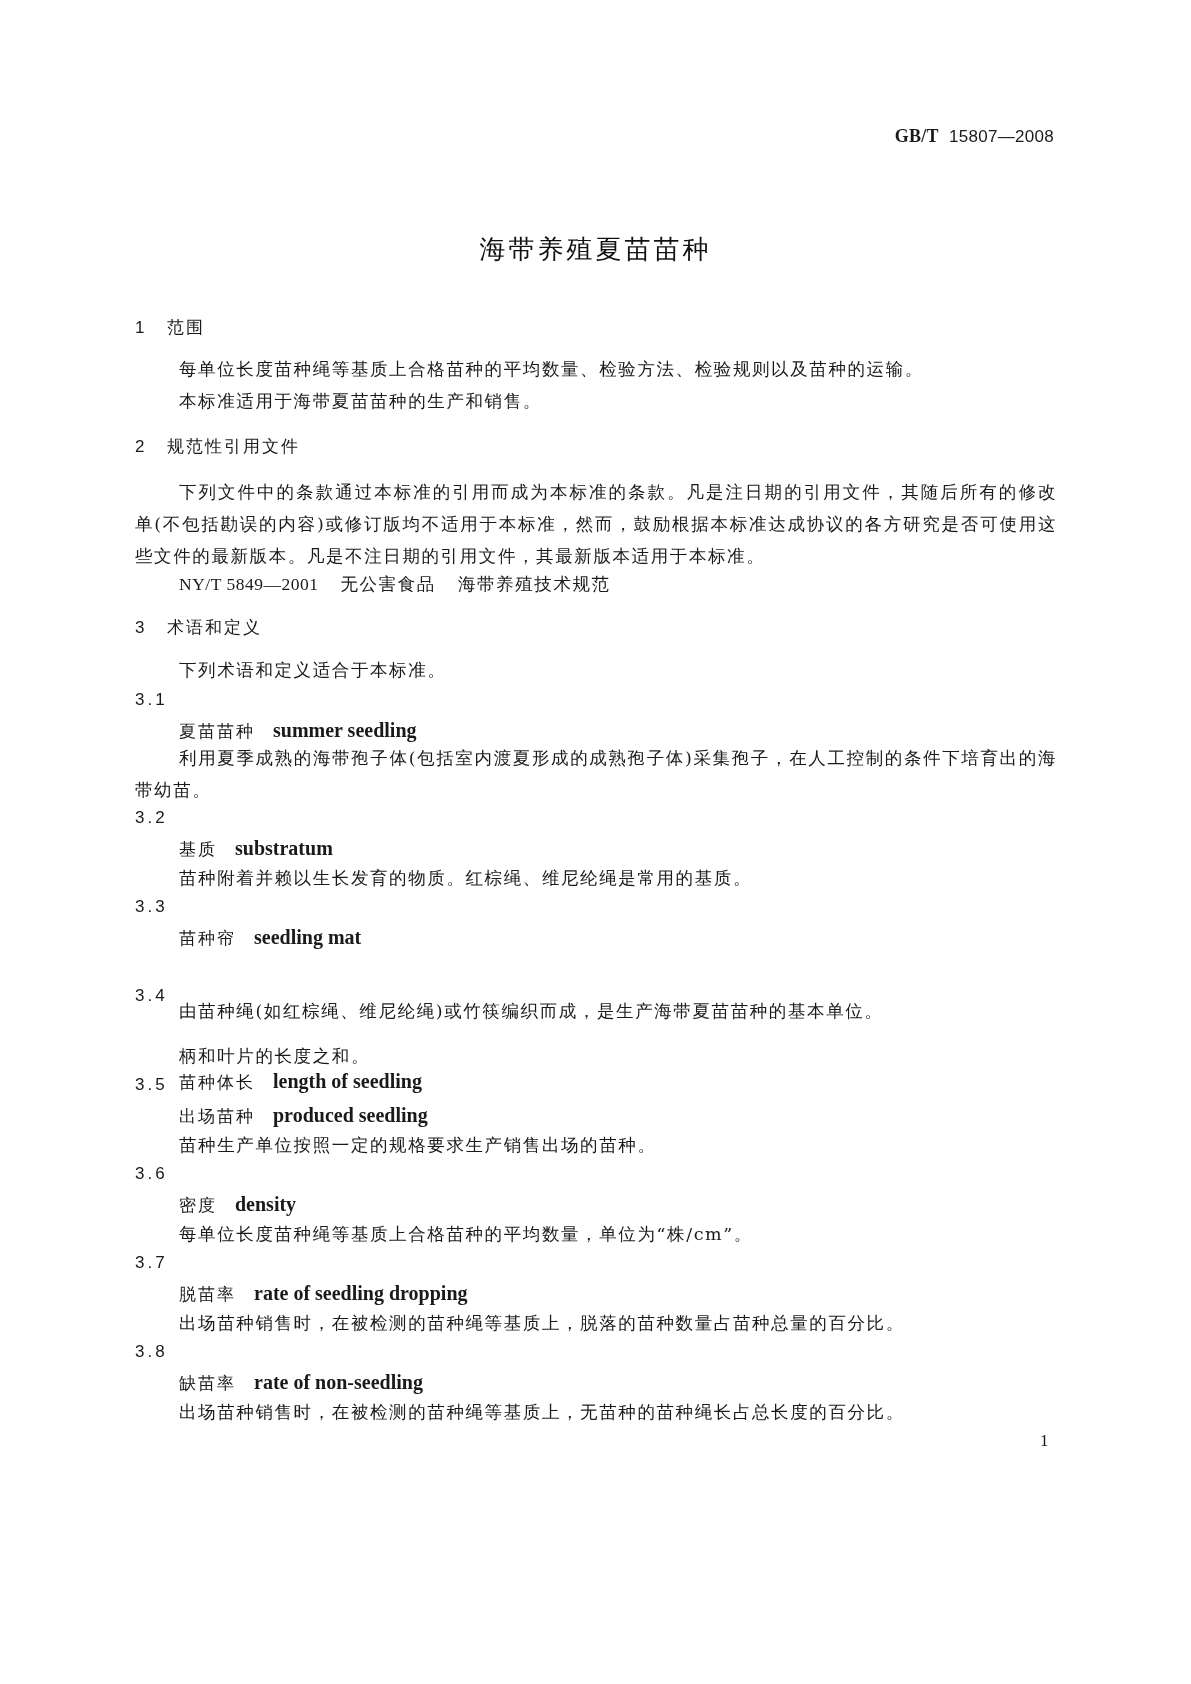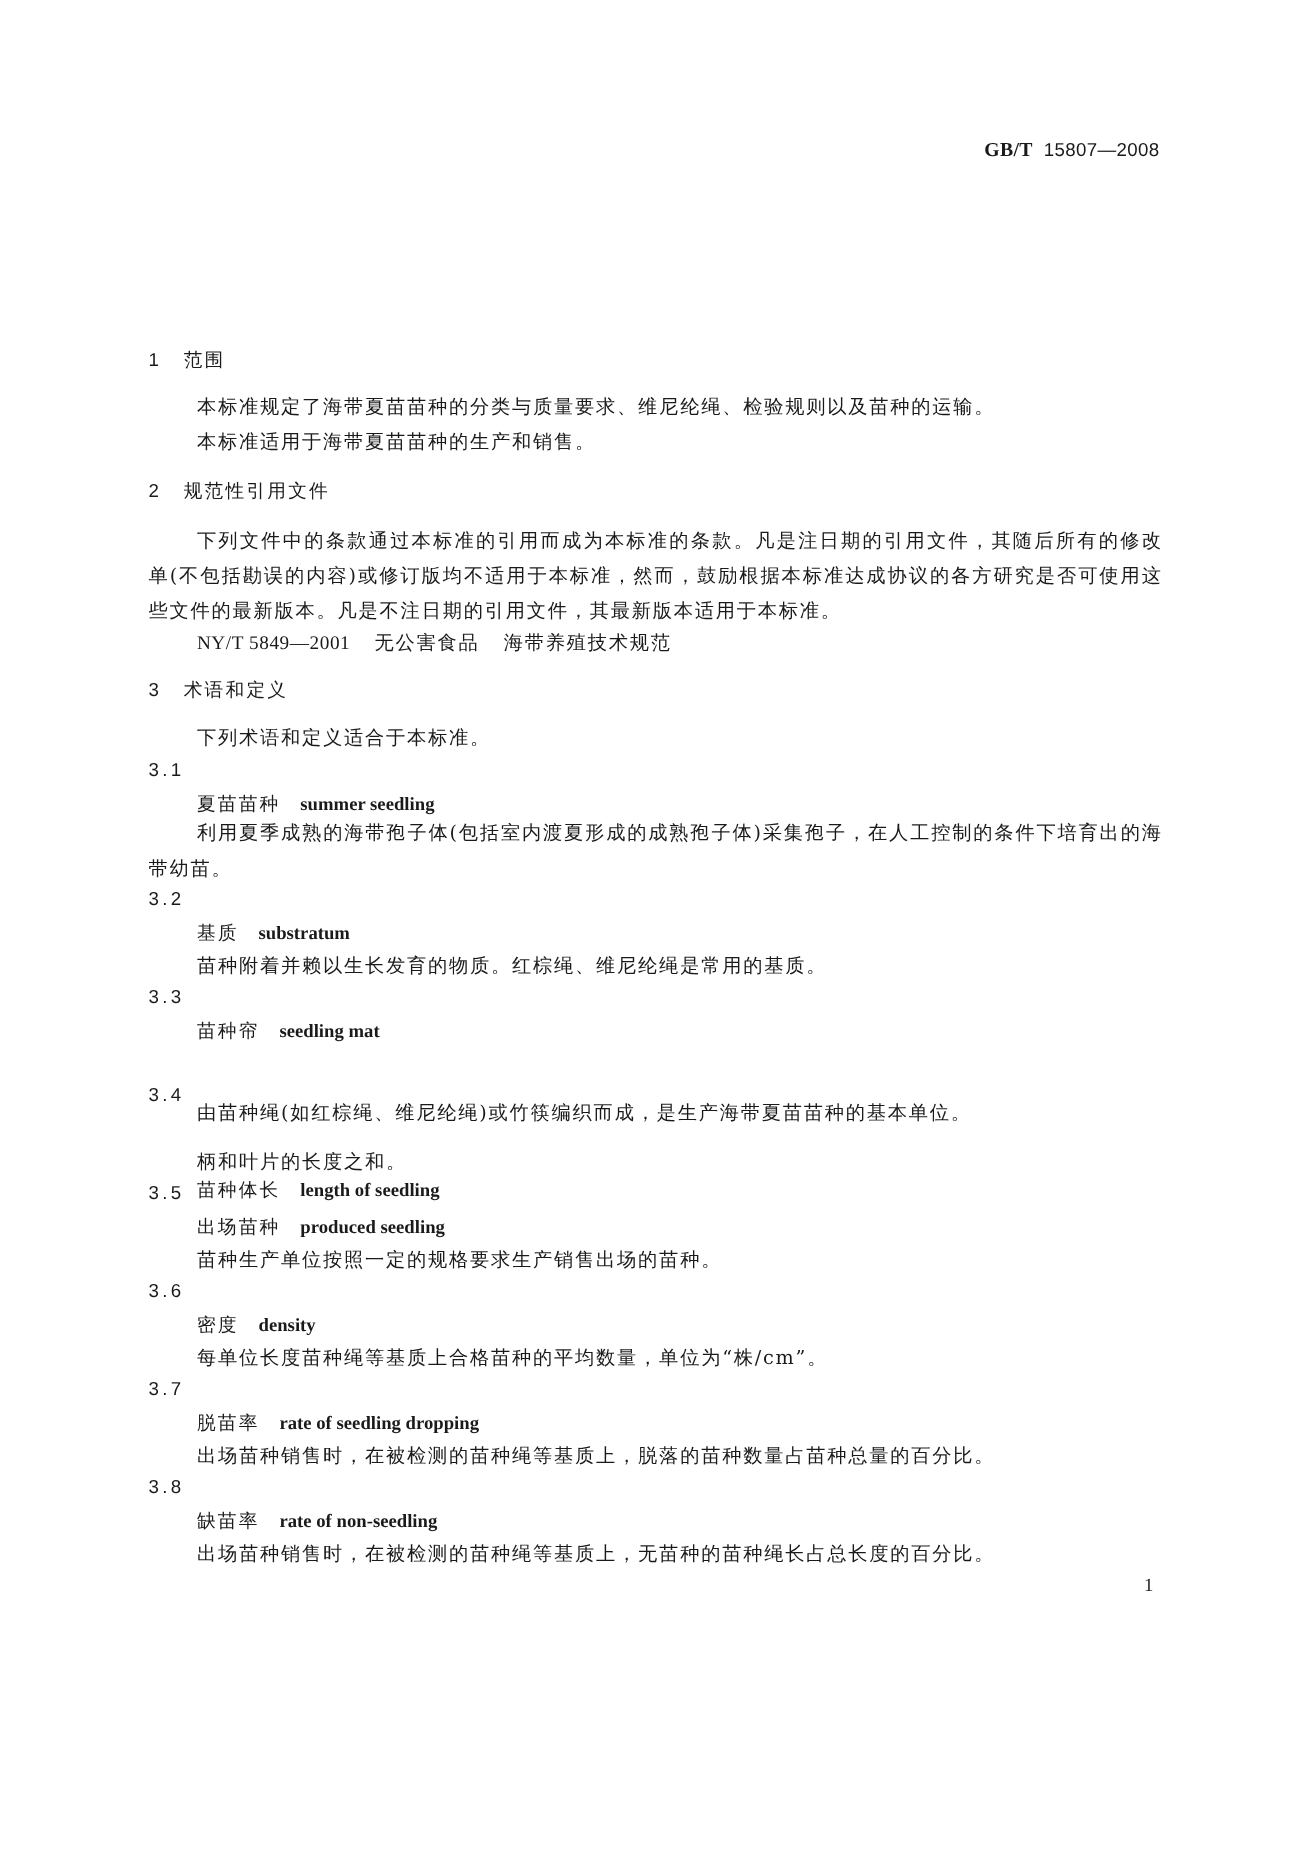--- a/index.html
+++ b/index.html
@@ -11,41 +11,42 @@
     .doc-title { position: absolute; top: 232px; left: 0; width: 1191px; text-align: center; font-family: "DejaVu Sans", sans-serif; font-size: 26px; letter-spacing: 3px; color: #111; }
     .content { position: absolute; left: 135px; top: 0; width: 922px; }
     .sec-head { position: absolute; left: 0; font-family: "DejaVu Sans", sans-serif; font-size: 17px; letter-spacing: 2px; white-space: nowrap; }
     .sec-head .n { display: inline-block; width: 32px; letter-spacing: 0; font-family: "Liberation Sans", sans-serif; }
     .para { position: absolute; left: 0; width: 922px; font-size: 17.5px; line-height: 32px; letter-spacing: 1.6px; text-align: justify; }
     .para.indent { text-indent: 44px; }
     .line { position: absolute; left: 44px; font-size: 17.5px; letter-spacing: 1.6px; white-space: nowrap; }
     .clause-no { position: absolute; left: 0; font-family: "Liberation Sans", sans-serif; font-size: 17px; letter-spacing: 3px; }
     .term { position: absolute; left: 44px; white-space: nowrap; font-size: 17px; }
     .term .zh { font-family: "DejaVu Sans", sans-serif; font-weight: normal; letter-spacing: 2px; }
-    .term .en { font-family: "Liberation Serif", serif; font-weight: bold; margin-left: 18px; font-size: 17px; }
+    .term .en { font-family: "Liberation Serif", serif; font-weight: bold; margin-left: 18px; font-size: 20px; }
     .ref-code { font-family: "Liberation Serif", serif; letter-spacing: 0.5px; }
     .gap { display: inline-block; width: 22px; }
     .page-num { position: absolute; top: 1431px; left: 1040px; font-family: "Liberation Serif", serif; font-size: 17px; }
   </style>
 </head>
 <body>
 
 <div class="page">
 
   <div class="std-code">
     <span class="prefix">GB/T</span><span class="num">15807—2008</span>
   </div>
 
+  <div class="doc-title">海带养殖夏苗苗种</div>
 
   <div class="content">
 
     <div class="sec-head" style="top:316px;">
       <span class="n">1</span><span>范围</span>
     </div>
-    <div class="line" style="top:357px;">本标准规定了海带夏苗苗种的分类与质量要求、维尼纶绳、检验规则以及苗种的运输。</div>
+    <div class="line" style="top:357px;">每单位长度苗种绳等基质上合格苗种的平均数量、检验方法、检验规则以及苗种的运输。</div>
     <div class="line" style="top:389px;">本标准适用于海带夏苗苗种的生产和销售。</div>
 
     <div class="sec-head" style="top:435px;">
       <span class="n">2</span><span>规范性引用文件</span>
     </div>
     <div class="para indent" style="top:476px;">下列文件中的条款通过本标准的引用而成为本标准的条款。凡是注日期的引用文件，其随后所有的修改单(不包括勘误的内容)或修订版均不适用于本标准，然而，鼓励根据本标准达成协议的各方研究是否可使用这些文件的最新版本。凡是不注日期的引用文件，其最新版本适用于本标准。</div>
     <div class="line" style="top:572px;">
       <span class="ref-code">NY/T 5849—2001</span><span class="gap"></span><span>无公害食品</span><span class="gap"></span><span>海带养殖技术规范</span>
     </div>
 

